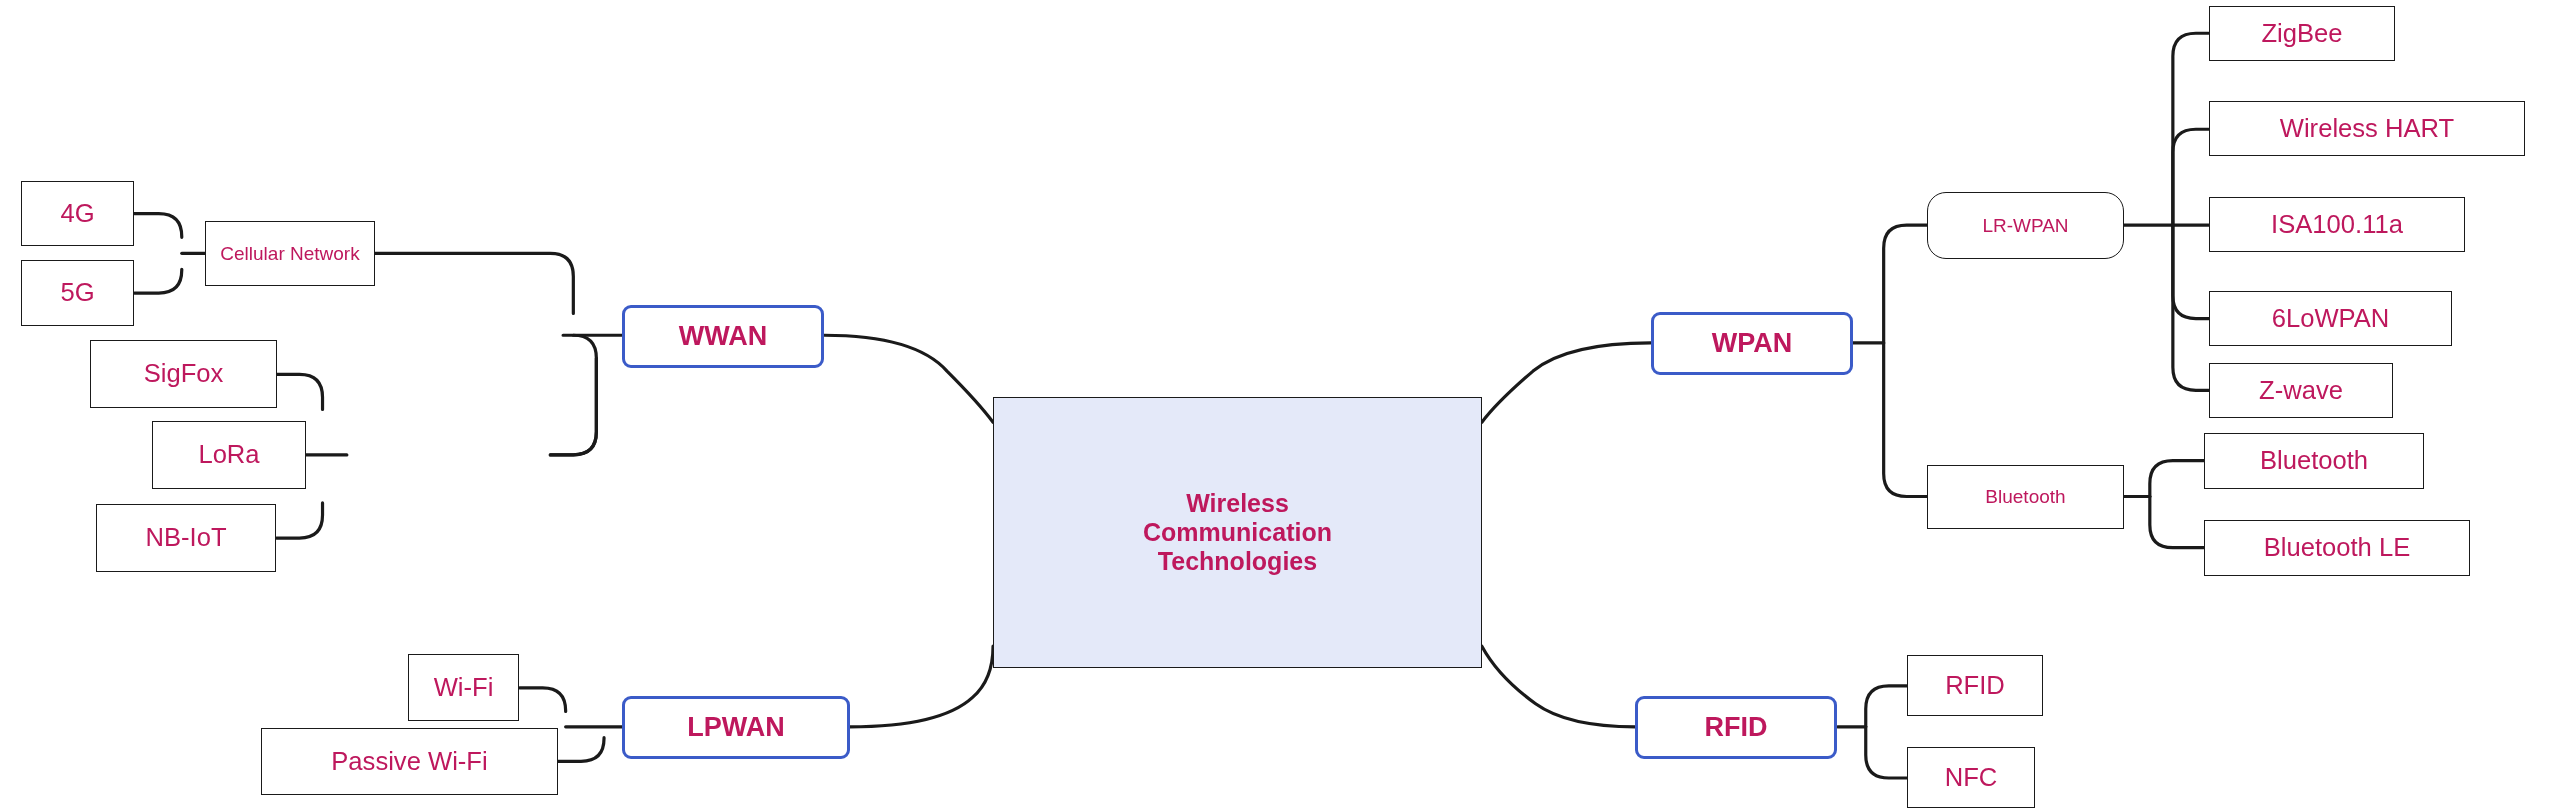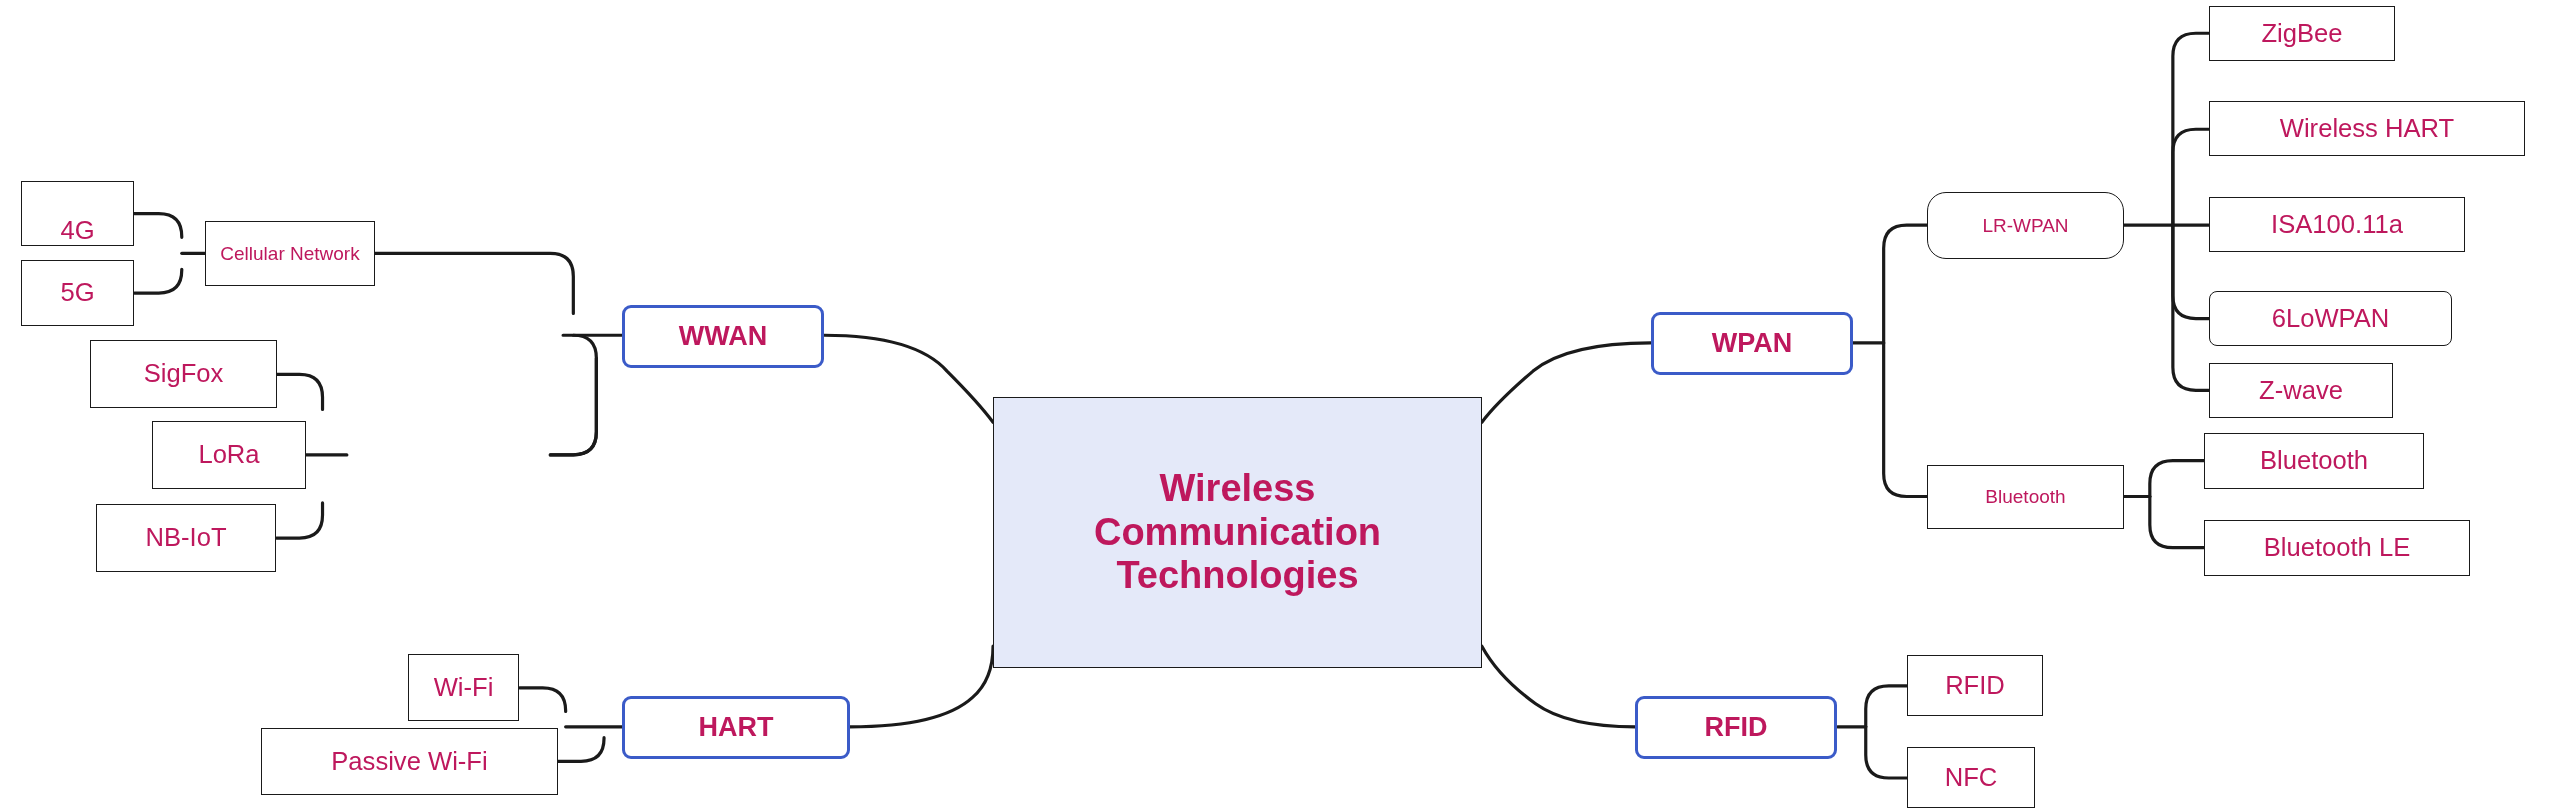--- a/index.html
+++ b/index.html
@@ -5,21 +5,21 @@
   html,body{margin:0;padding:0;background:#ffffff;}
   body{font-family:"Liberation Sans",sans-serif;}
   #stage{position:relative;width:2576px;height:810px;background:#ffffff;overflow:hidden;}
   #wires{position:absolute;left:0;top:0;width:2576px;height:810px;pointer-events:none;}
 
   .node{position:absolute;box-sizing:border-box;display:flex;align-items:center;justify-content:center;
         text-align:center;background:#ffffff;color:#be185d;line-height:1.15;}
   .leaf{border:1.9px solid #1a1a1a;font-size:25.6px;}
   .mid{border:1.9px solid #1a1a1a;font-size:19px;}
   .cat{border:3.8px solid #3B5BC8;border-radius:9px;font-size:27px;font-weight:bold;}
-  .root{border:1.9px solid #1a1a1a;background:#e4e9f9;font-size:38px;font-weight:bold;}
+  .root{border:1.9px solid #1a1a1a;background:#e4e9f9;font-size:25px;font-weight:bold;}
 </style>
 </head>
 <body>
 
 <div id="stage">
 
   <svg id="wires" viewBox="0 0 4026 1266" xmlns="http://www.w3.org/2000/svg">
     <g fill="none" stroke="#1a1a1a" stroke-width="5" stroke-linecap="round">
 
       <path d="M210 334 H248 Q284 334 284 370 V371"></path>
@@ -61,21 +61,21 @@
       <path d="M3360 776 V820 Q3360 856 3396 856 H3444"></path>
 
       <path d="M2316 1010 Q2342 1058 2400 1100 Q2450 1136 2556 1136"></path>
 
       <path d="M2872 1136 H2916"></path>
       <path d="M2916 1136 V1108 Q2916 1072 2952 1072 H2980"></path>
       <path d="M2916 1136 V1180 Q2916 1216 2952 1216 H2980"></path>
     </g>
   </svg>
 
-  <div class="node leaf" style="left:21px;top:181px;width:113px;height:65px;align-items:flex-end;">
+  <div class="node leaf" style="left:21px;top:181px;width:113px;height:65px;">
     <span>4G</span>
   </div>
 
   <div class="node leaf" style="left:21px;top:260px;width:113px;height:66px;">
     <span>5G</span>
   </div>
 
   <div class="node mid" style="left:205px;top:221px;width:170px;height:65px;">
     <span>Cellular Network</span>
   </div>
@@ -99,21 +99,21 @@
 
   <div class="node leaf" style="left:408px;top:654px;width:111px;height:67px;">
     <span>Wi-Fi</span>
   </div>
 
   <div class="node leaf" style="left:261px;top:728px;width:297px;height:67px;">
     <span>Passive Wi-Fi</span>
   </div>
 
   <div class="node cat" style="left:622px;top:696px;width:228px;height:63px;">
-    <span>HART</span>
+    <span>LPWAN</span>
   </div>
 
   <div class="node root" style="left:993px;top:397px;width:489px;height:271px;flex-direction:column;">
     <span>Wireless</span>
     <span>Communication</span>
     <span>Technologies</span>
   </div>
 
   <div class="node cat" style="left:1651px;top:312px;width:202px;height:63px;">
     <span>WPAN</span>
@@ -128,21 +128,21 @@
   </div>
 
   <div class="node leaf" style="left:2209px;top:101px;width:316px;height:55px;">
     <span>Wireless HART</span>
   </div>
 
   <div class="node leaf" style="left:2209px;top:197px;width:256px;height:55px;">
     <span>ISA100.11a</span>
   </div>
 
-  <div class="node leaf" style="left:2209px;top:291px;width:243px;height:55px;border-radius:8px;">
+  <div class="node leaf" style="left:2209px;top:291px;width:243px;height:55px;">
     <span>6LoWPAN</span>
   </div>
 
   <div class="node leaf" style="left:2209px;top:363px;width:184px;height:55px;">
     <span>Z-wave</span>
   </div>
 
   <div class="node mid" style="left:1927px;top:465px;width:197px;height:64px;">
     <span>Bluetooth</span>
   </div>

